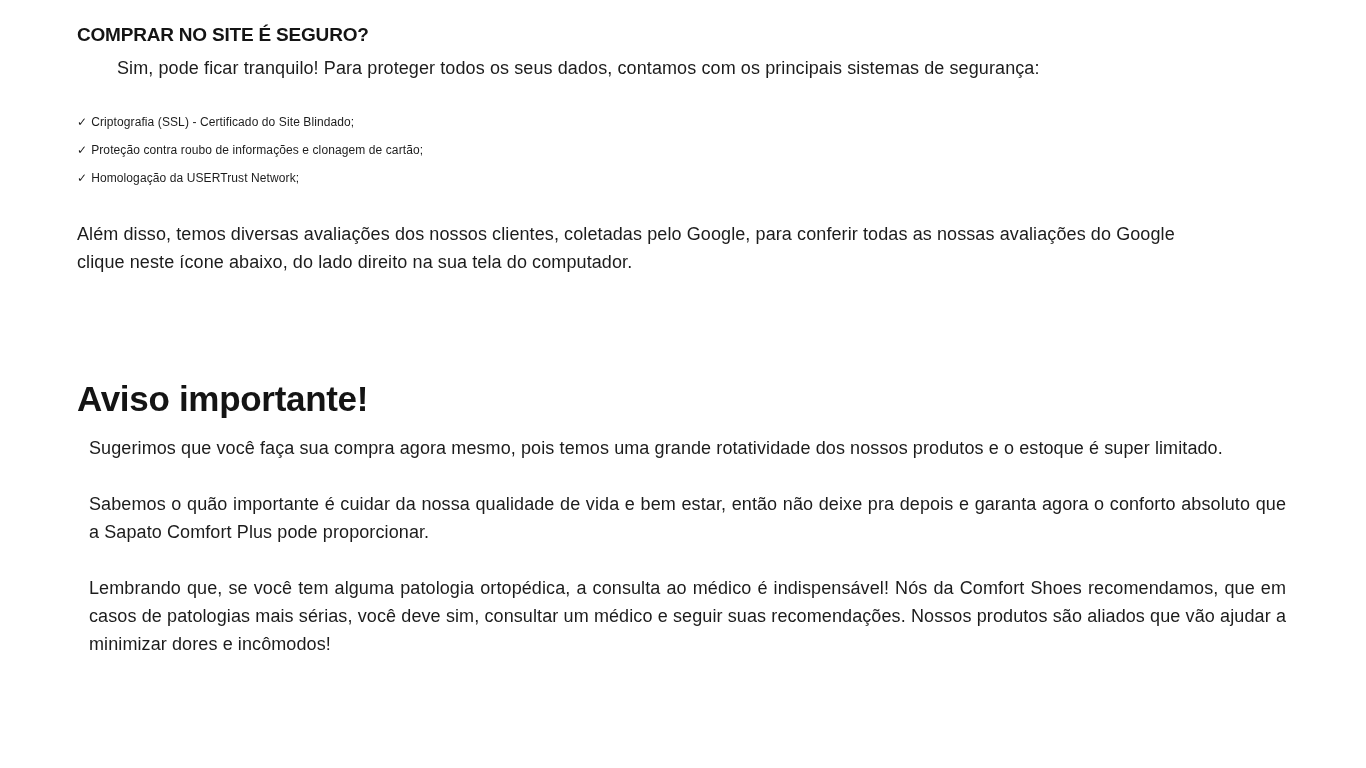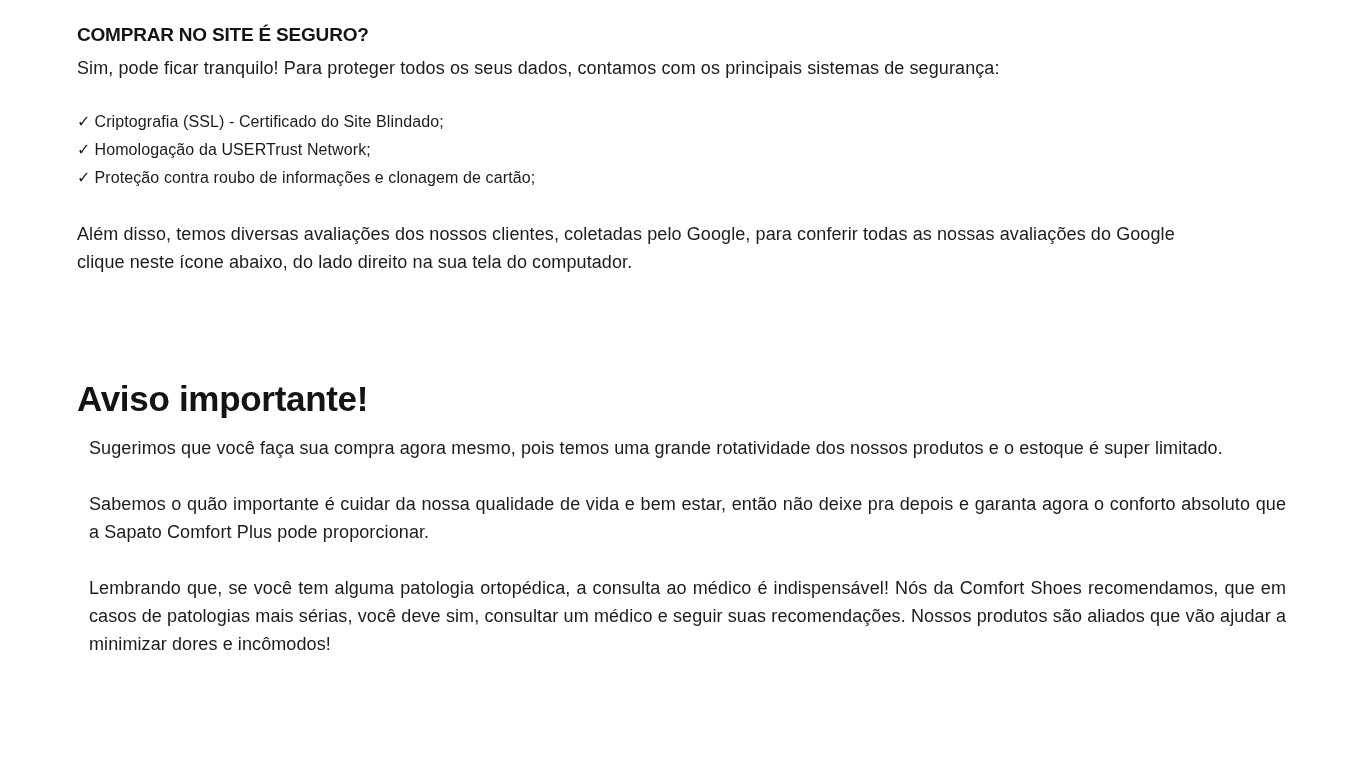--- a/index.html
+++ b/index.html
@@ -23,27 +23,28 @@
     color: #141414;
   }
   .body-text {
     font-size: 18px;
     line-height: 28px;
     letter-spacing: 0.1px;
     color: #1c1c1c;
   }
   .security-intro {
     margin-bottom: 26px;
+    margin-left: 40px;
   }
   .checklist {
     list-style: none;
     margin-bottom: 28px;
   }
   .checklist li {
-    font-size: 16px;
+    font-size: 12px;
     line-height: 28px;
     letter-spacing: 0.1px;
   }
   .check-icon {
     font-weight: 400;
     margin-right: 4px;
   }
   .google-note {
     max-width: 1150px;
   }
@@ -73,24 +74,24 @@
   <section>
     <h2 class="security-heading">COMPRAR NO SITE É SEGURO?</h2>
 
     <p class="body-text security-intro">Sim, pode ficar tranquilo! Para proteger todos os seus dados, contamos com os principais sistemas de segurança:</p>
 
     <ul class="checklist">
       <li>
         <span class="check-icon">✓</span><span>Criptografia (SSL) - Certificado do Site Blindado;</span>
       </li>
       <li>
-        <span class="check-icon">✓</span><span>Homologação da USERTrust Network;</span>
+        <span class="check-icon">✓</span><span>Proteção contra roubo de informações e clonagem de cartão;</span>
       </li>
       <li>
-        <span class="check-icon">✓</span><span>Proteção contra roubo de informações e clonagem de cartão;</span>
+        <span class="check-icon">✓</span><span>Homologação da USERTrust Network;</span>
       </li>
     </ul>
 
     <p class="body-text google-note">Além disso, temos diversas avaliações dos nossos clientes, coletadas pelo Google,  para conferir todas as nossas avaliações do Google clique neste ícone abaixo, do lado direito na sua tela do computador.</p>
   </section>
 
   <section>
     <h1 class="notice-heading">Aviso importante!</h1>
 
     <p class="body-text notice-paragraph">Sugerimos que você faça sua compra agora mesmo, pois temos uma grande rotatividade dos nossos produtos e o estoque é super limitado.</p>

